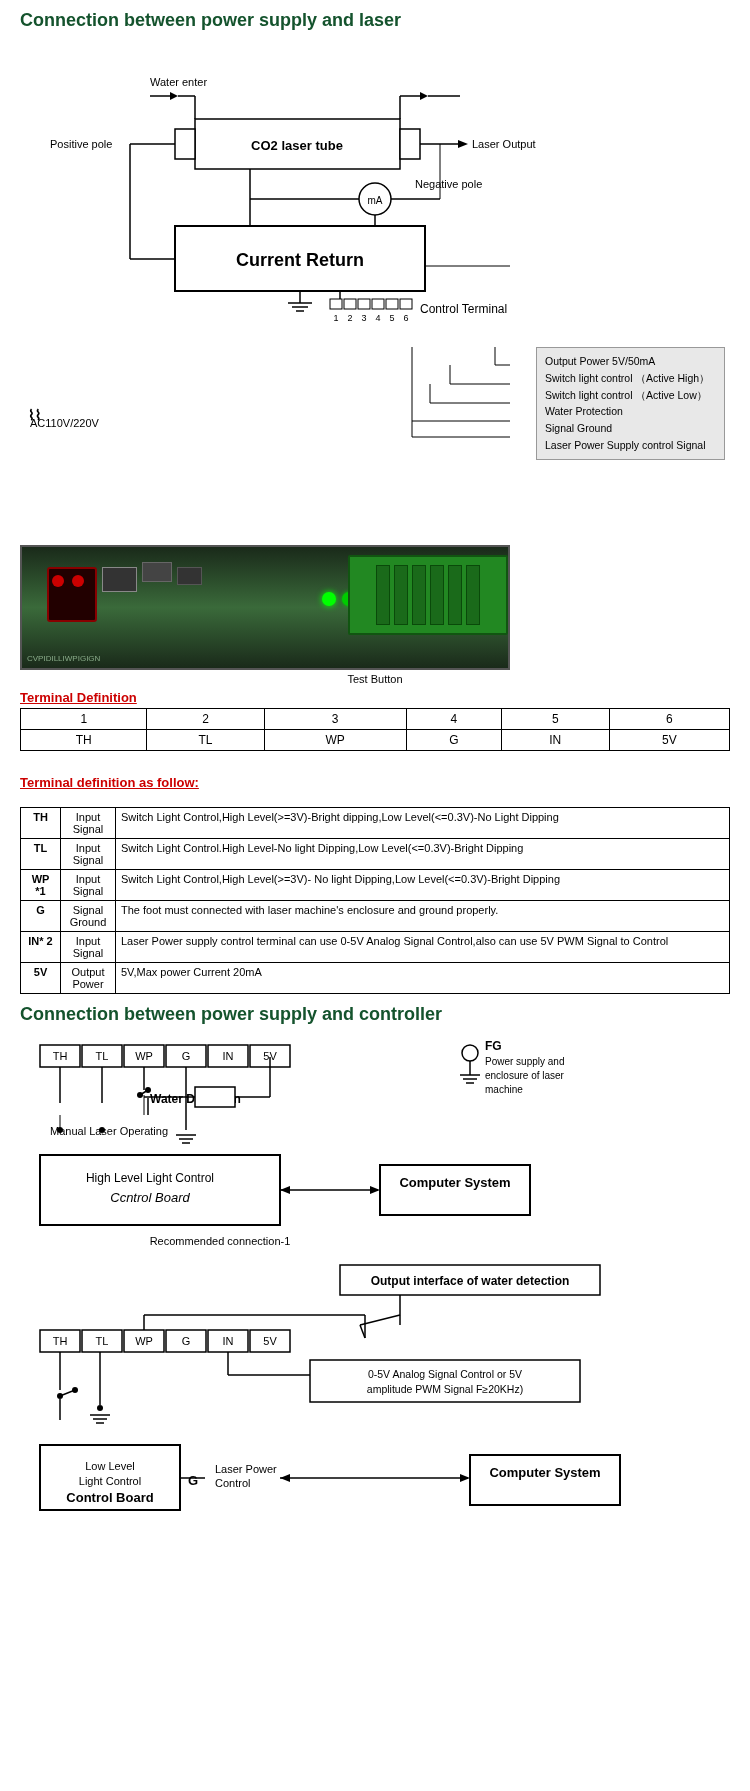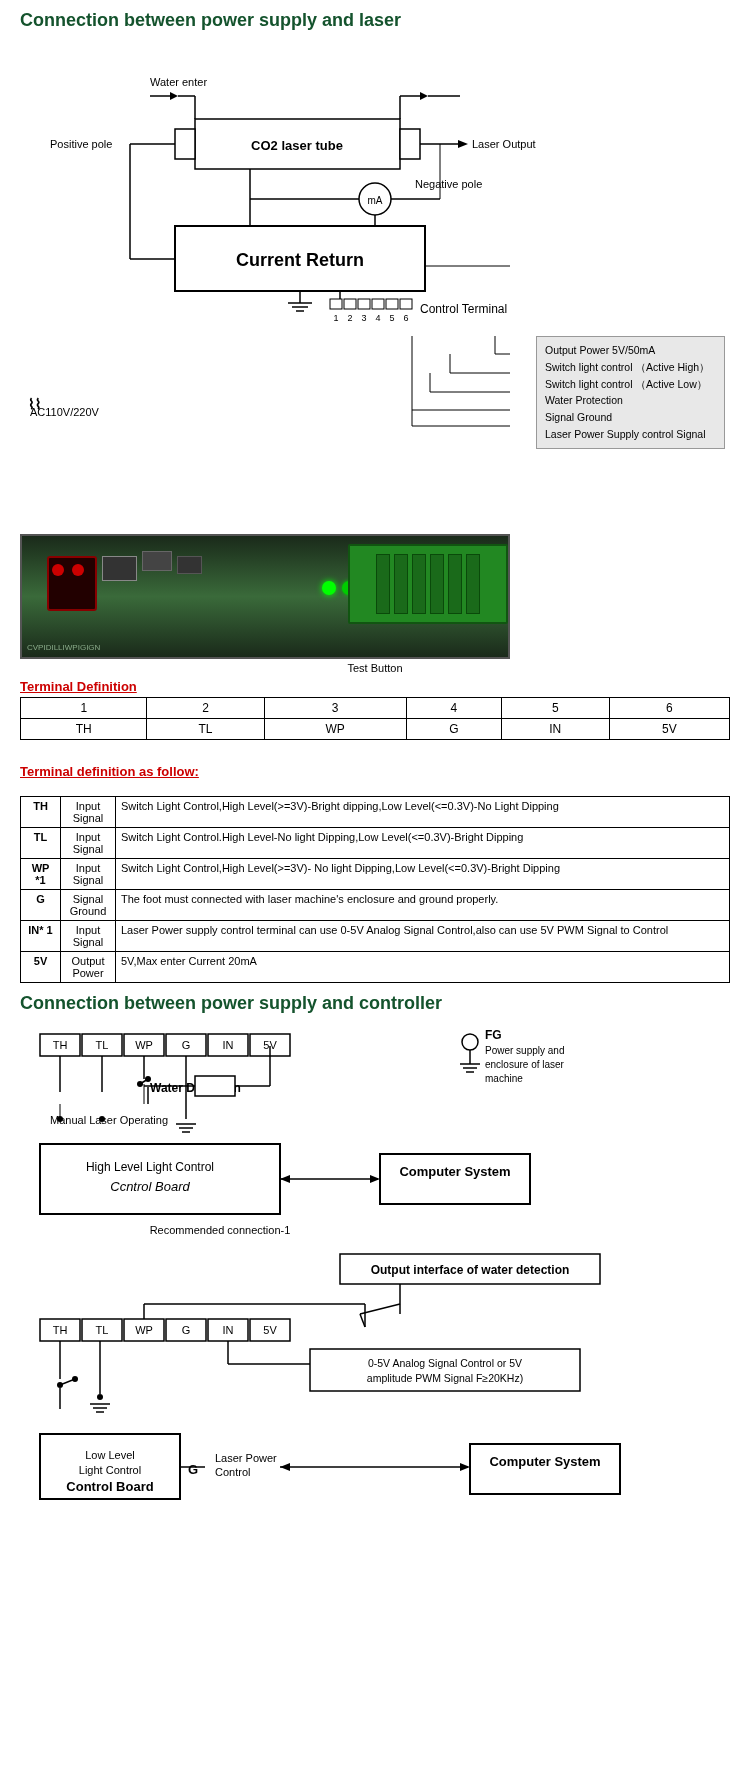--- a/index.html
+++ b/index.html
@@ -18,21 +18,21 @@
       font-size: 18px;
       font-weight: bold;
       margin-bottom: 10px;
       color: #14532d;
     }
     
     .diagram1 {
       position: relative;
       width: 100%;
       height: 290px;
-      margin-bottom: 5px;
+      margin-bottom: 16px;
     }
     .diagram1 svg {
       width: 100%;
       height: 100%;
     }
     .labels-box {
       position: absolute;
       right: 0;
       top: 0;
       width: 189px;
@@ -300,28 +300,28 @@
       <td>WP *1</td>
       <td>Input Signal</td>
       <td>Switch Light Control,High Level(&gt;=3V)- No light Dipping,Low Level(&lt;=0.3V)-Bright Dipping</td>
     </tr>
     <tr>
       <td>G</td>
       <td>Signal Ground</td>
       <td>The foot must connected with laser machine's enclosure and ground properly.</td>
     </tr>
     <tr>
-      <td>IN* 1</td>
+      <td>IN* 2</td>
       <td>Input Signal</td>
       <td>Laser Power supply control terminal can use 0-5V Analog Signal Control,also can use 5V PWM Signal to Control</td>
     </tr>
     <tr>
       <td>5V</td>
       <td>Output Power</td>
-      <td>5V,Max enter Current 20mA</td>
+      <td>5V,Max power Current 20mA</td>
     </tr>
   </tbody>
     </table>
 
   
   <h2 class="section-title">Connection between  power supply and controller</h2>
 
   
   <div class="diagram2">
     <svg viewBox="0 0 710 220" xmlns="http://www.w3.org/2000/svg">

